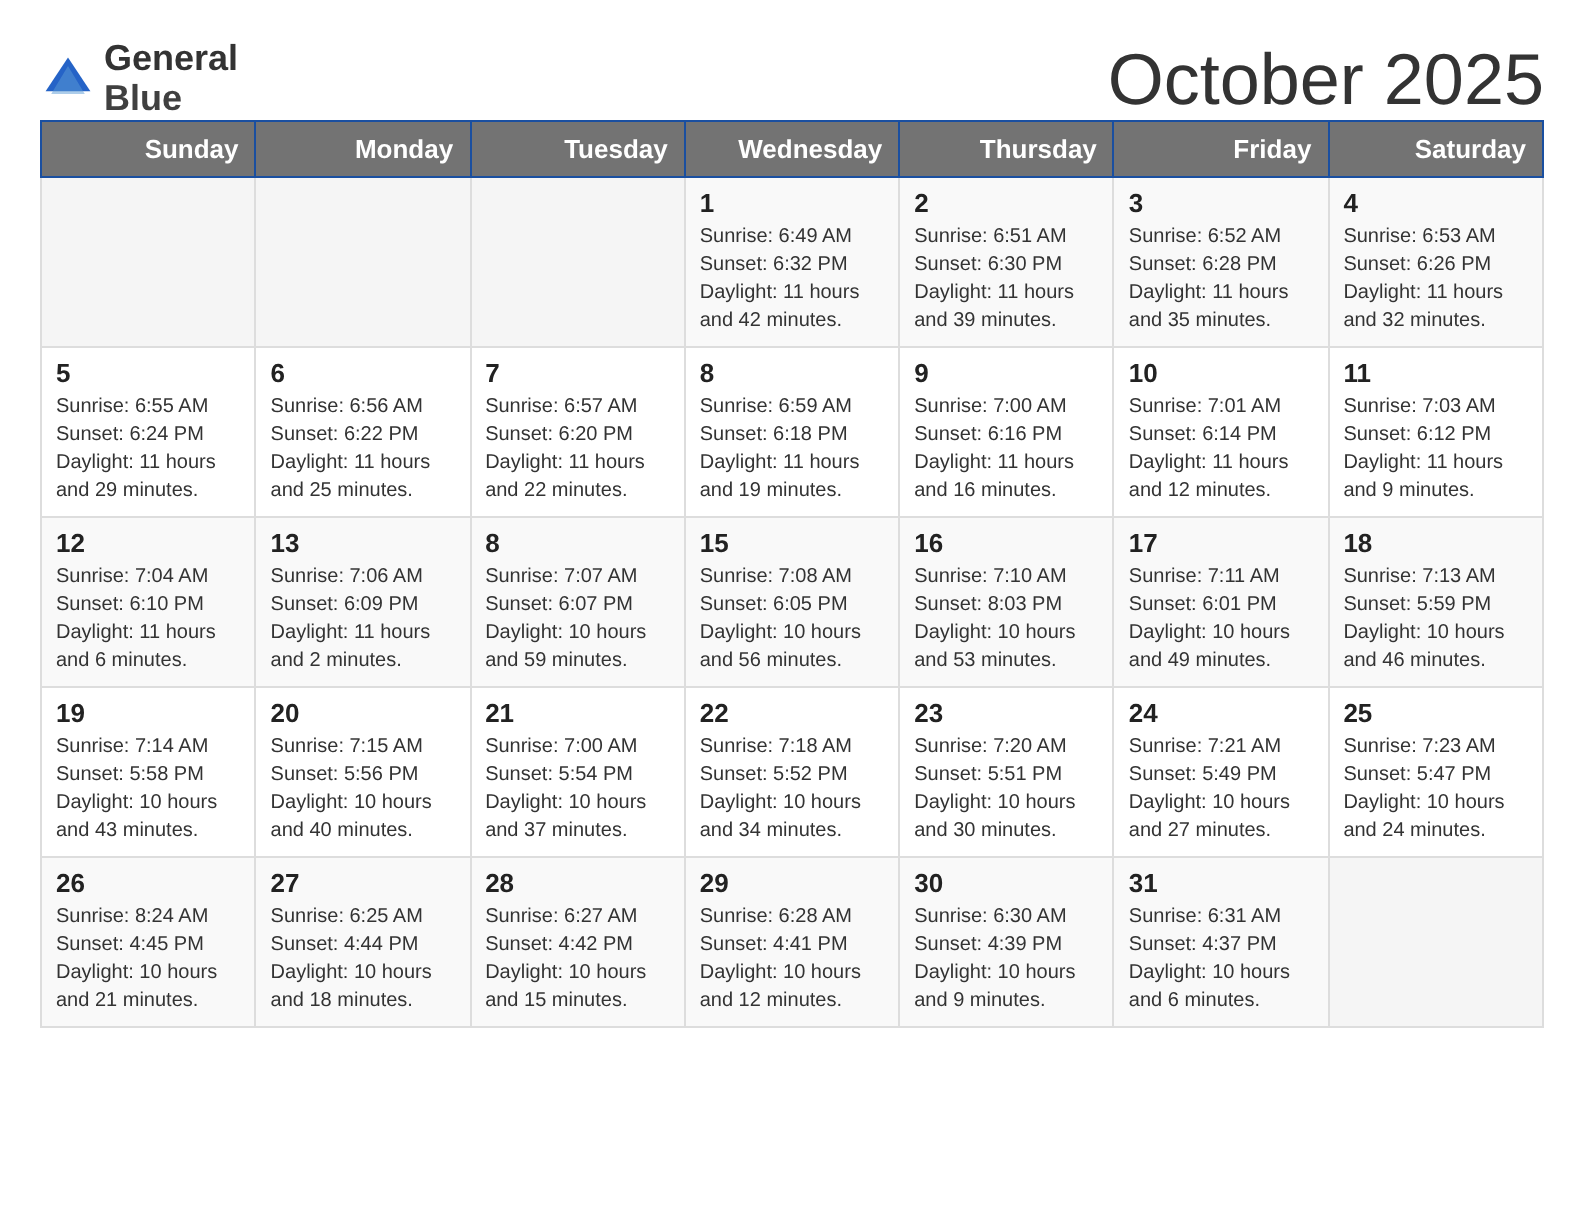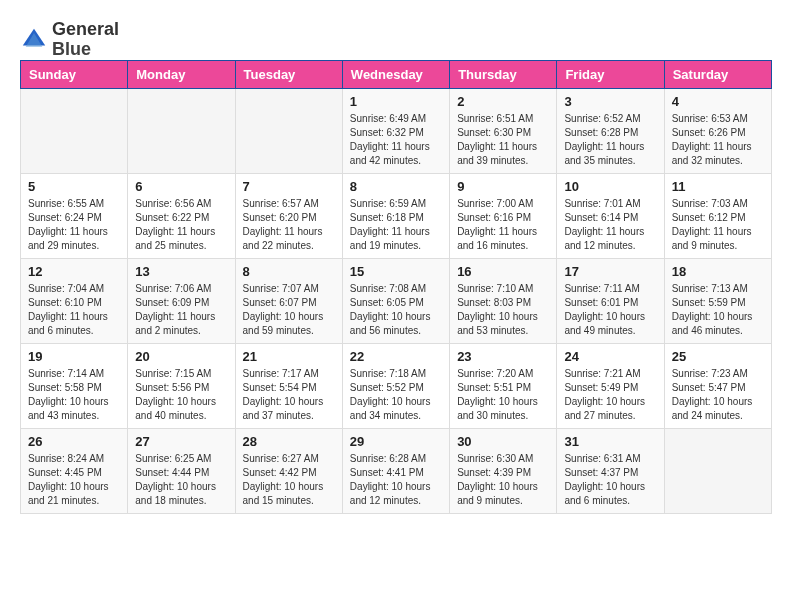--- a/index.html
+++ b/index.html
@@ -41,26 +41,26 @@
     .location {
       font-size: 14px;
       color: #555;
     }
     .calendar {
       width: 100%;
       border-collapse: collapse;
       border: 1px solid #ccc;
     }
     .calendar th {
-      background: #ec4899;
+      background: #737373;
       color: #fff;
       font-size: 13px;
       font-weight: 600;
       padding: 6px 8px;
-      text-align: left;
+      text-align: right;
       border: 1px solid #1a4fa0;
     }
     .calendar td {
       width: 107px;
       vertical-align: top;
       padding: 5px 7px;
       border: 1px solid #ddd;
       font-size: 10.5px;
       color: #333;
       min-height: 85px;
@@ -94,20 +94,21 @@
     <svg class="logo-icon" viewBox="0 0 40 40">
       <polygon points="20,4 36,28 4,28" fill="#2563c7"></polygon>
       <polygon points="20,10 32,30 8,30" fill="#5b9bd5" opacity="0.5"></polygon>
     </svg>
     <div class="logo-text">
       <span class="general">General</span><br>
       <span class="blue">Blue</span>
     </div>
   </div>
   <div class="title-block">
+    <div class="month-title">October 2025</div>
   </div>
 </div>
 
 <table class="calendar">
   <thead>
     <tr>
         <th>Sunday</th>
         <th>Monday</th>
         <th>Tuesday</th>
         <th>Wednesday</th>
@@ -262,21 +263,21 @@
         </td>
         <td>
           <span class="day-number">20</span>
           <div class="cell-content">Sunrise: 7:15 AM
 Sunset: 5:56 PM
 Daylight: 10 hours
 and 40 minutes.</div>
         </td>
         <td>
           <span class="day-number">21</span>
-          <div class="cell-content">Sunrise: 7:17 AM
+          <div class="cell-content">Sunrise: 7:00 AM
 Sunset: 5:54 PM
 Daylight: 10 hours
 and 37 minutes.</div>
         </td>
         <td>
           <span class="day-number">22</span>
           <div class="cell-content">Sunrise: 7:18 AM
 Sunset: 5:52 PM
 Daylight: 10 hours
 and 34 minutes.</div>

